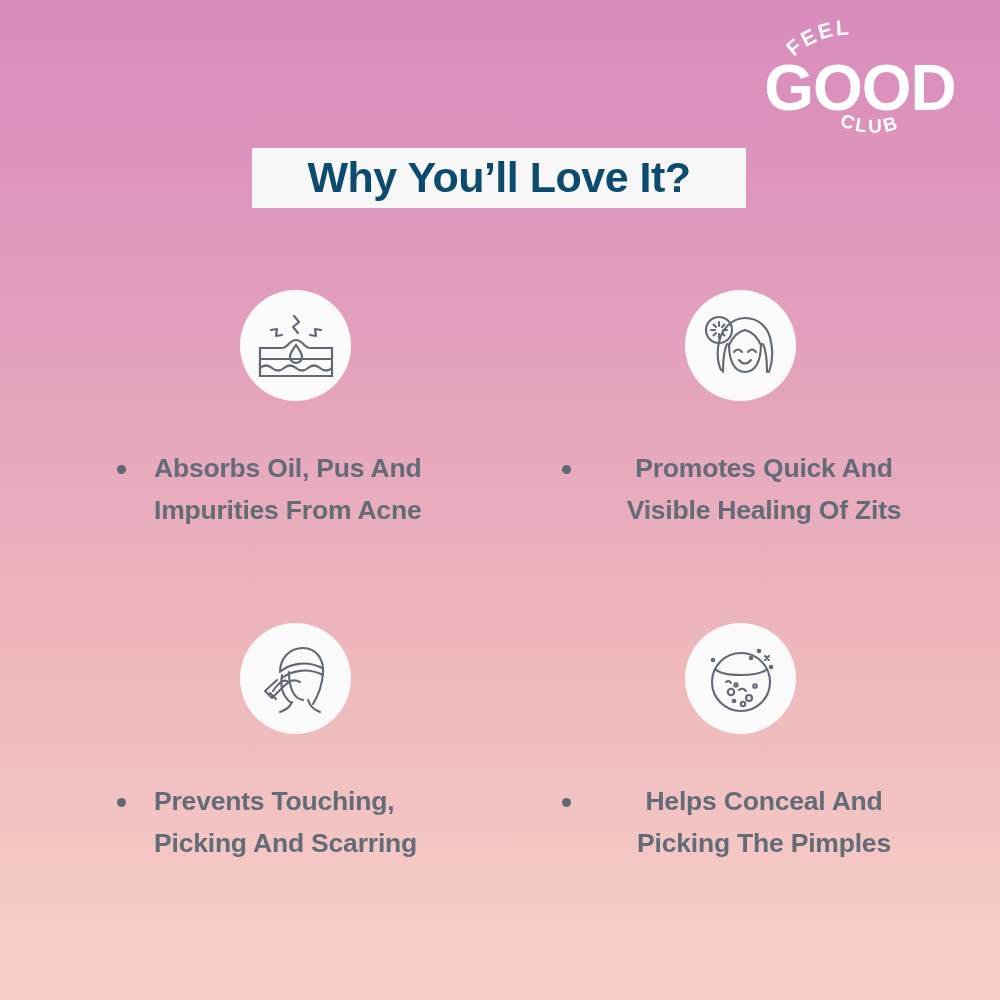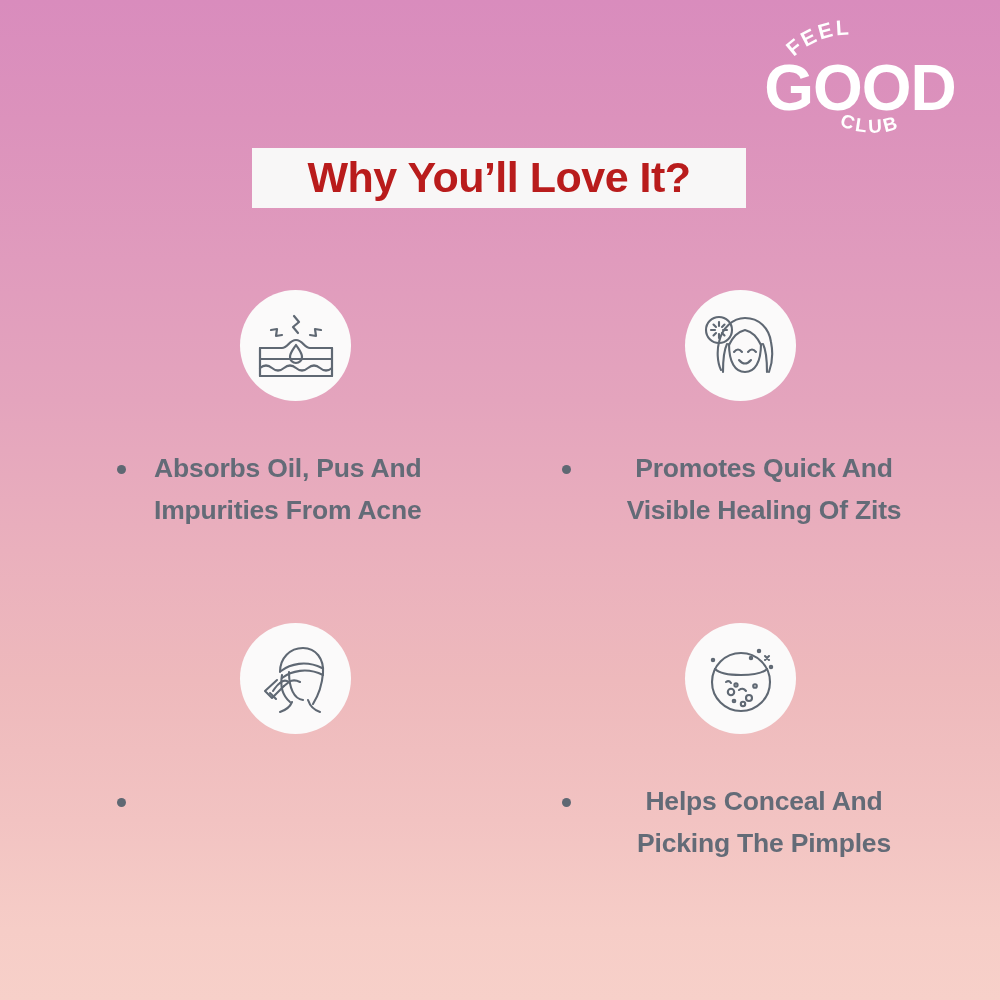--- a/index.html
+++ b/index.html
@@ -49,21 +49,21 @@
     height: 60px;
     background: #f8f7f7;
     display: flex;
     align-items: center;
     justify-content: center;
   }
   .title-text {
     font-size: 43px;
     font-weight: 700;
     letter-spacing: -0.5px;
-    color: #b91c1c;
+    color: #0c4a6e;
     white-space: nowrap;
     line-height: 1;
     transform: translateY(-1px);
   }
   .row {
     position: absolute;
     left: 18px;
     width: 1000px;
     display: flex;
   }
@@ -220,20 +220,21 @@
 
           <path d="M42,40 C38,38 34,38 31,40 L26,44"></path>
           <path d="M31,40 C28,38 25,38 22,41"></path>
           <path d="M22,41 C19,43 17,46 15,49"></path>
           <path d="M26,44 L14,56 L7,49 L19,38"></path>
           <path d="M12,51 L18,57"></path>
         </svg>
       </div>
       <div class="feature-text">
         <span class="bullet"></span>
+        <span class="feature-label">Prevents Touching, Picking And Scarring</span>
       </div>
     </div>
 
     <div class="cell cell-right">
       <div class="icon-circle">
         <svg width="76" height="74" viewBox="0 0 76 74" fill="none" stroke="#5f6873" stroke-width="2.1" stroke-linecap="round" stroke-linejoin="round">
 
           <circle cx="38" cy="40" r="29"></circle>
 
           <path d="M12,27 C20,35 56,35 64,27"></path>

